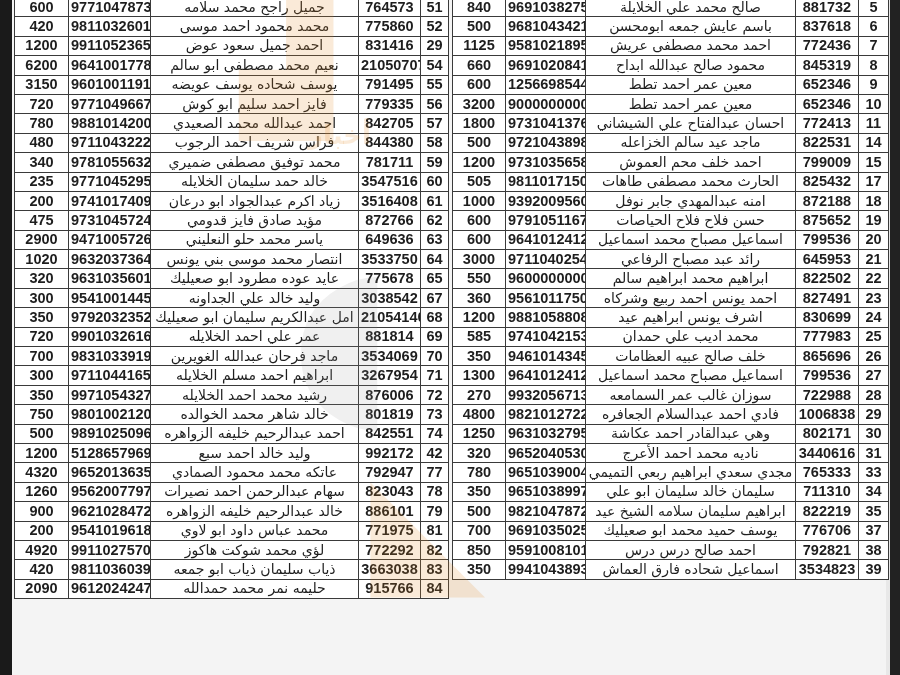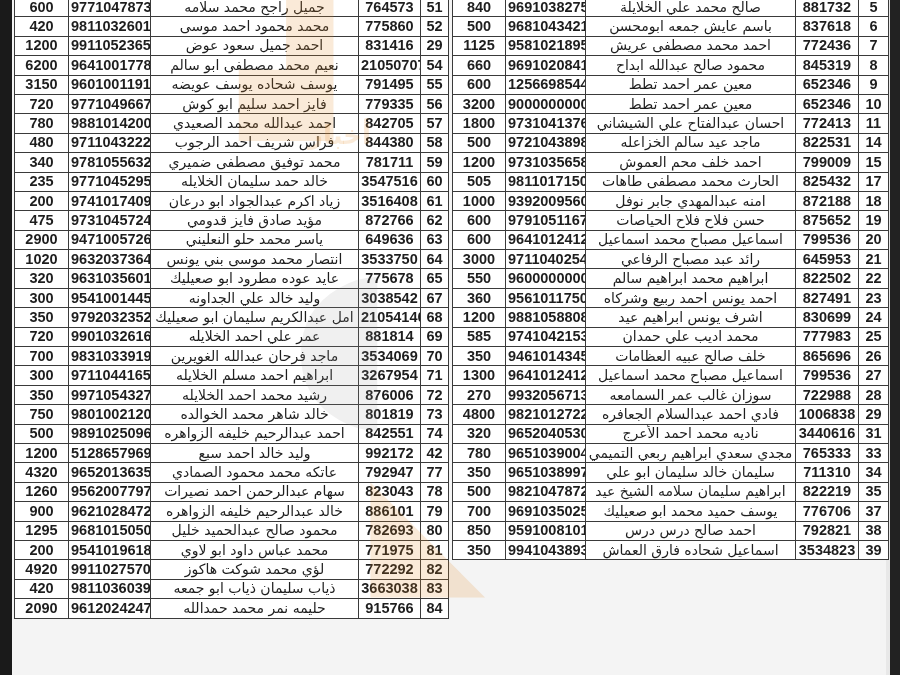--- a/index.html
+++ b/index.html
@@ -233,27 +233,20 @@
           <td class="num">78</td>
         </tr>
         <tr>
           <td class="num">900</td>
           <td class="num">9621028472</td>
           <td class="name">خالد عبدالرحيم خليفه الزواهره</td>
           <td class="num">886101</td>
           <td class="num">79</td>
         </tr>
         <tr>
-          <td class="num">1295</td>
-          <td class="num">9681015050</td>
-          <td class="name">محمود صالح عبدالحميد خليل</td>
-          <td class="num">782693</td>
-          <td class="num">80</td>
-        </tr>
-        <tr>
           <td class="num">200</td>
           <td class="num">9541019618</td>
           <td class="name">محمد عباس داود ابو لاوي</td>
           <td class="num">771975</td>
           <td class="num">81</td>
         </tr>
         <tr>
           <td class="num">4920</td>
           <td class="num">9911027570</td>
           <td class="name">لؤي محمد شوكت هاكوز</td>
@@ -436,20 +429,27 @@
           <td class="num">28</td>
         </tr>
         <tr>
           <td class="num">4800</td>
           <td class="num">9821012722</td>
           <td class="name">فادي احمد عبدالسلام  الجعافره</td>
           <td class="num">1006838</td>
           <td class="num">29</td>
         </tr>
         <tr>
+          <td class="num">1250</td>
+          <td class="num">9631032795</td>
+          <td class="name">وهي عبدالقادر احمد عكاشة</td>
+          <td class="num">802171</td>
+          <td class="num">30</td>
+        </tr>
+        <tr>
           <td class="num">320</td>
           <td class="num">9652040530</td>
           <td class="name">ناديه محمد احمد الأعرج</td>
           <td class="num">3440616</td>
           <td class="num">31</td>
         </tr>
         <tr>
           <td class="num">780</td>
           <td class="num">9651039004</td>
           <td class="name">مجدي سعدي ابراهيم ربعي التميمي</td>

